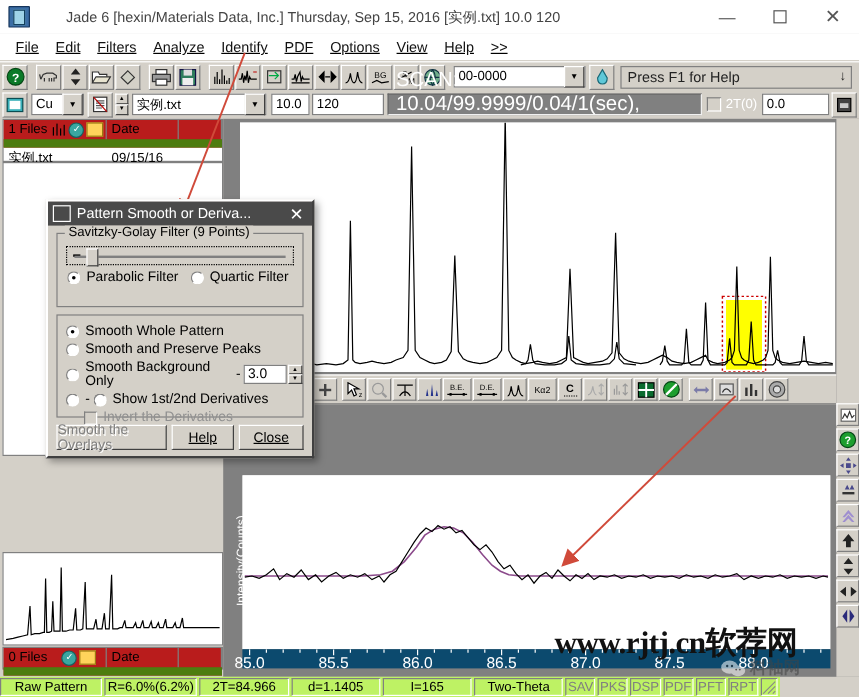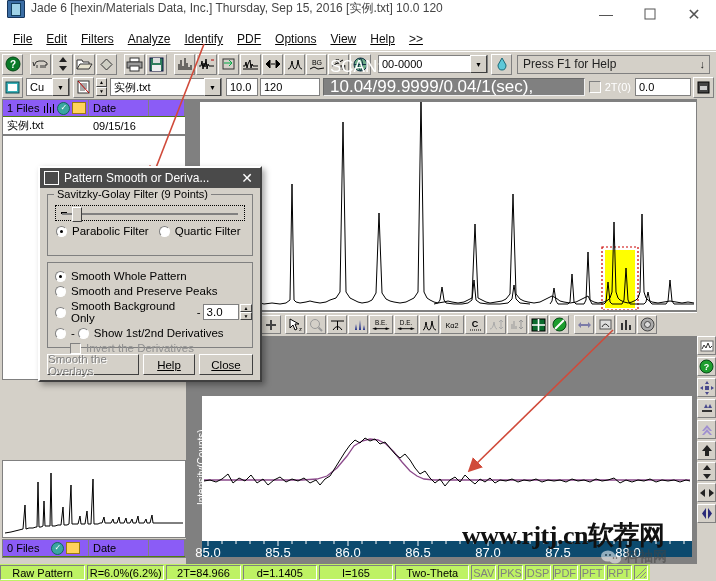--- a/index.html
+++ b/index.html
@@ -6,21 +6,21 @@
   body{
     width:716px;height:581px;overflow:hidden;
     font-family:"Liberation Sans",sans-serif;
     font-size:11px;color:#000;background:#d4d0c8;
     -webkit-font-smoothing:none;
   }
   #app{position:relative;width:716px;height:581px;background:#d4d0c8;}
 
   
   .titlebar{position:absolute;left:0;top:0;width:716px;height:28px;background:#fff;
-    display:flex;border-bottom:1px solid #e8e8e8;}
+    display:flex;align-items:center;border-bottom:1px solid #e8e8e8;gap:24px;}
   .titlebar .tb-icon{width:16px;height:16px;margin:0 6px 0 7px;flex:0 0 auto;
      background:#3b6ea5;border:1px solid #16355c;position:relative;border-radius:1px;}
   .titlebar .tb-icon:after{content:"";position:absolute;left:3px;top:2px;width:8px;height:11px;
      background:#9fd3e8;border:1px solid #13405e;}
   .titlebar .tb-text{font-size:12px;color:#444;white-space:nowrap;}
   .win-btns{margin-left:auto;display:flex;align-items:center;}
   .win-btn{width:44px;height:27px;display:flex;align-items:center;justify-content:center;
      color:#555;font-size:14px;}
   .win-btn.close{font-size:16px;}
 
@@ -55,22 +55,22 @@
   .scanbox{height:18px;background:#808080;color:#fff;font-size:17px;display:flex;align-items:center;
      padding:0 6px;border-top:1px solid #6a6a6a;border-left:1px solid #6a6a6a;
      border-right:1px solid #f0f0f0;border-bottom:1px solid #f0f0f0;box-sizing:border-box;}
   .txtfield{height:18px;background:#fff;border:1px solid #808080;box-sizing:border-box;
      display:flex;align-items:center;padding-left:3px;font-size:11px;}
   .chk{width:12px;height:12px;background:#d4d0c8;border-top:1px solid #808080;border-left:1px solid #808080;
      border-right:1px solid #fff;border-bottom:1px solid #fff;box-sizing:border-box;}
 
   
   .filepanel{position:absolute;background:#fff;border:1px solid #808080;box-sizing:border-box;}
-  .fp-head{height:16px;background:#8b5cf6;display:flex;align-items:center;font-size:11px;
-     border-bottom:1px solid #4d7c0f;}
+  .fp-head{height:16px;background:#b91c1c;display:flex;align-items:center;font-size:11px;
+     border-bottom:7px solid #4d7c0f;}
   .fp-cell{height:16px;display:flex;align-items:center;padding-left:4px;box-sizing:border-box;
      border-right:1px solid #808080;}
   .fp-row{height:17px;display:flex;align-items:center;font-size:11px;}
   .fp-row div{padding-left:4px;box-sizing:border-box;}
 
   .icon-chart{display:inline-block;width:12px;height:10px;background:
      linear-gradient(#000 0 0) 1px 3px/1px 7px no-repeat,
      linear-gradient(#000 0 0) 4px 0/1px 10px no-repeat,
      linear-gradient(#000 0 0) 7px 4px/1px 6px no-repeat,
      linear-gradient(#000 0 0) 10px 1px/1px 9px no-repeat;}

